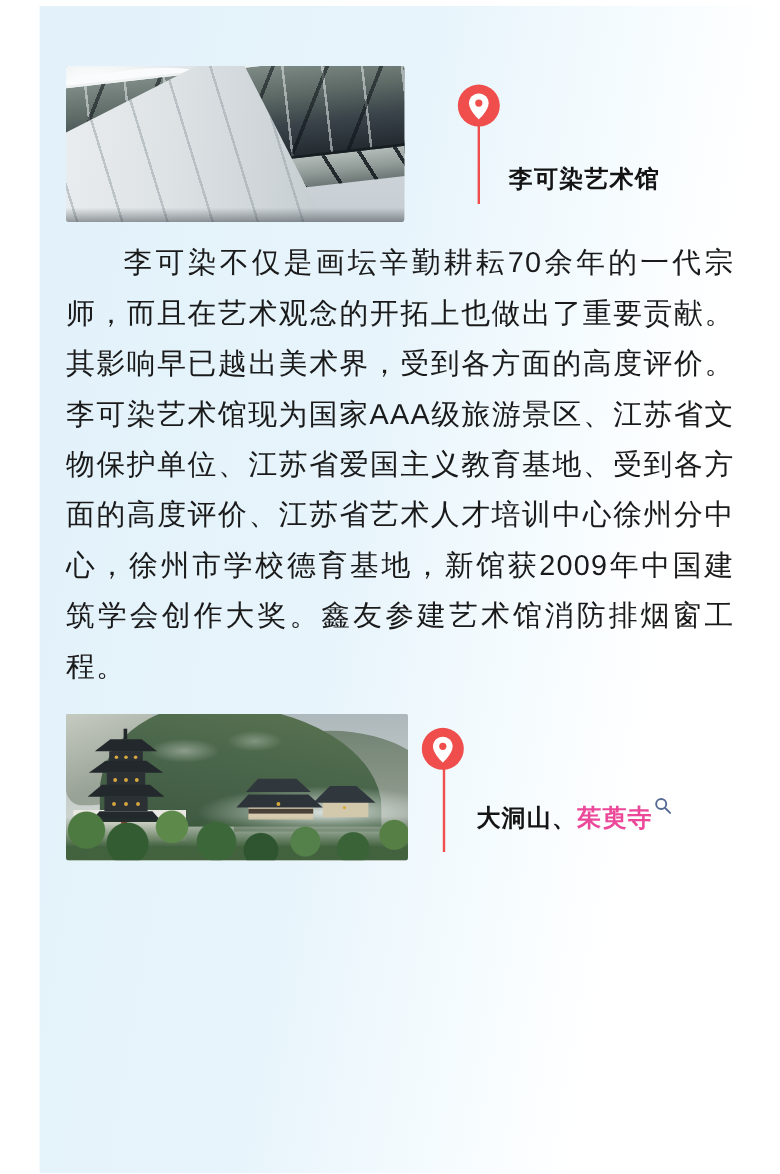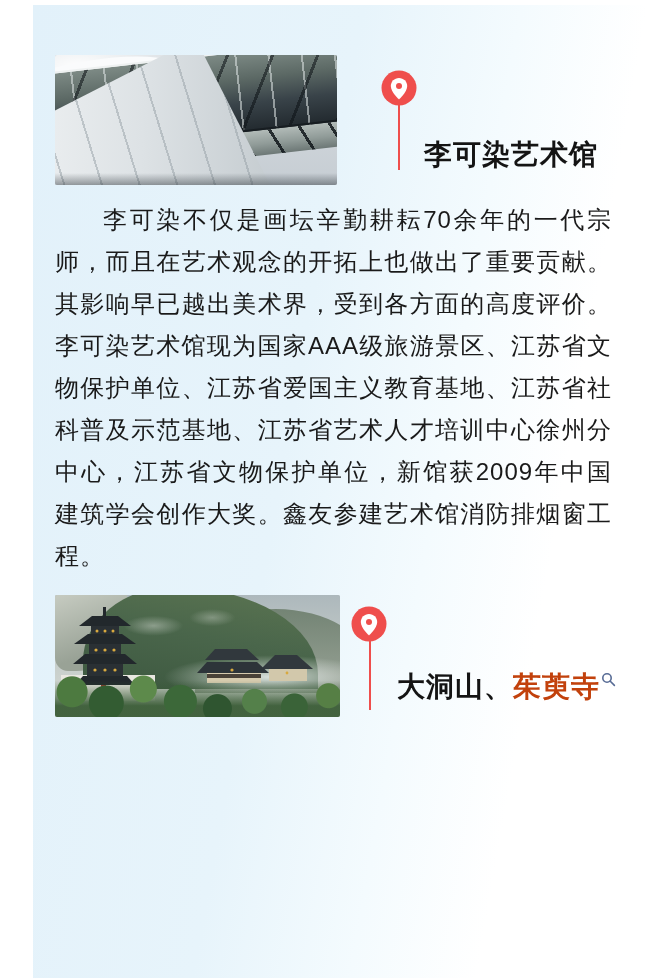--- a/index.html
+++ b/index.html
@@ -72,24 +72,24 @@
           linear-gradient(180deg, rgba(0,0,0,0) 0%, rgba(0,0,0,0) 35%, rgba(54,88,50,.92) 80%); }
 
   
   .pin { position:absolute; width:36px; height:36px; }
   .pin-stem { position:absolute; width:2px; background:#ef4e4c; }
   .stem1 { left:398px; top:104px; height:66px; }
   .stem2 { left:369px; top:640px; height:70px; }
   .pin1 { left:381px; top:70px; }
   .pin2 { left:351px; top:606px; }
 
-  .sec-title { position:absolute; font-size:28px; font-weight:700; color:#141414; letter-spacing:1px; white-space:nowrap; }
+  .sec-title { position:absolute; font-size:20px; font-weight:700; color:#141414; letter-spacing:1px; white-space:nowrap; }
   .title1 { left:424px; top:136px; }
   .title2 { left:397px; top:668px; }
-  .link { color:#c2410c; text-decoration:none; cursor:pointer; }
+  .link { color:#ec4899; text-decoration:none; cursor:pointer; }
   .sup-search { display:inline-block; position:relative; top:-9px; margin-left:1px; }
   .sup-search svg { display:block; }
 
   
   .para { position:absolute; left:55px; width:557px; font-size:24px; line-height:42px;
           color:#1a1a1a; letter-spacing:1px; text-align:justify; text-indent:2em; }
   .para1 { top:199px; }
   .para2 { top:736px; }
   .para .sup-search { top:-7px; }
 </style>
@@ -112,21 +112,21 @@
     <svg width="36" height="36" viewBox="0 0 36 36">
       <circle cx="18" cy="18" r="17.5" fill="#ef4e4c"></circle>
       <path d="M18 8c-4.6 0-8.2 3.6-8.2 8.1 0 6.1 8.2 13.4 8.2 13.4s8.2-7.3 8.2-13.4C26.2 11.6 22.6 8 18 8z" fill="#ffffff"></path>
       <circle cx="18" cy="15.9" r="3" fill="#ef4e4c"></circle>
     </svg>
   </div>
   <div class="pin-stem stem1"></div>
 
   <h2 class="sec-title title1">李可染艺术馆</h2>
 
-  <p class="para para1">李可染不仅是画坛辛勤耕耘70余年的一代宗师，而且在艺术观念的开拓上也做出了重要贡献。其影响早已越出美术界，受到各方面的高度评价。李可染艺术馆现为国家AAA级旅游景区、江苏省文物保护单位、江苏省爱国主义教育基地、江苏省社科普及示范基地、江苏省艺术人才培训中心徐州分中心，江苏省文物保护单位，新馆获2009年中国建筑学会创作大奖。鑫友参建艺术馆消防排烟窗工程。</p>
+  <p class="para para1">李可染不仅是画坛辛勤耕耘70余年的一代宗师，而且在艺术观念的开拓上也做出了重要贡献。其影响早已越出美术界，受到各方面的高度评价。李可染艺术馆现为国家AAA级旅游景区、江苏省文物保护单位、江苏省爱国主义教育基地、受到各方面的高度评价、江苏省艺术人才培训中心徐州分中心，徐州市学校德育基地，新馆获2009年中国建筑学会创作大奖。鑫友参建艺术馆消防排烟窗工程。</p>
 
   <div class="photo photo2">
     <div class="p2-sky"></div>
     <div class="p2-mtn-right"></div>
     <div class="p2-cliff"></div>
     <div class="p2-mtn-main"></div>
     <div class="p2-mist"></div>
     <div class="p2-base"></div>
     <div class="p2-door"></div>
     <div class="p2-pagoda">

